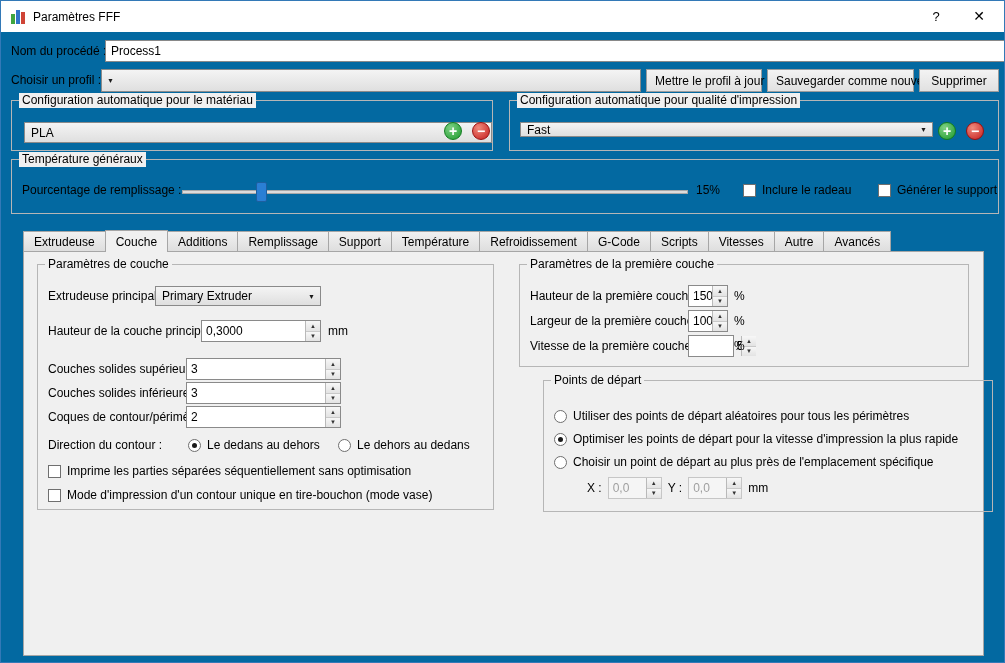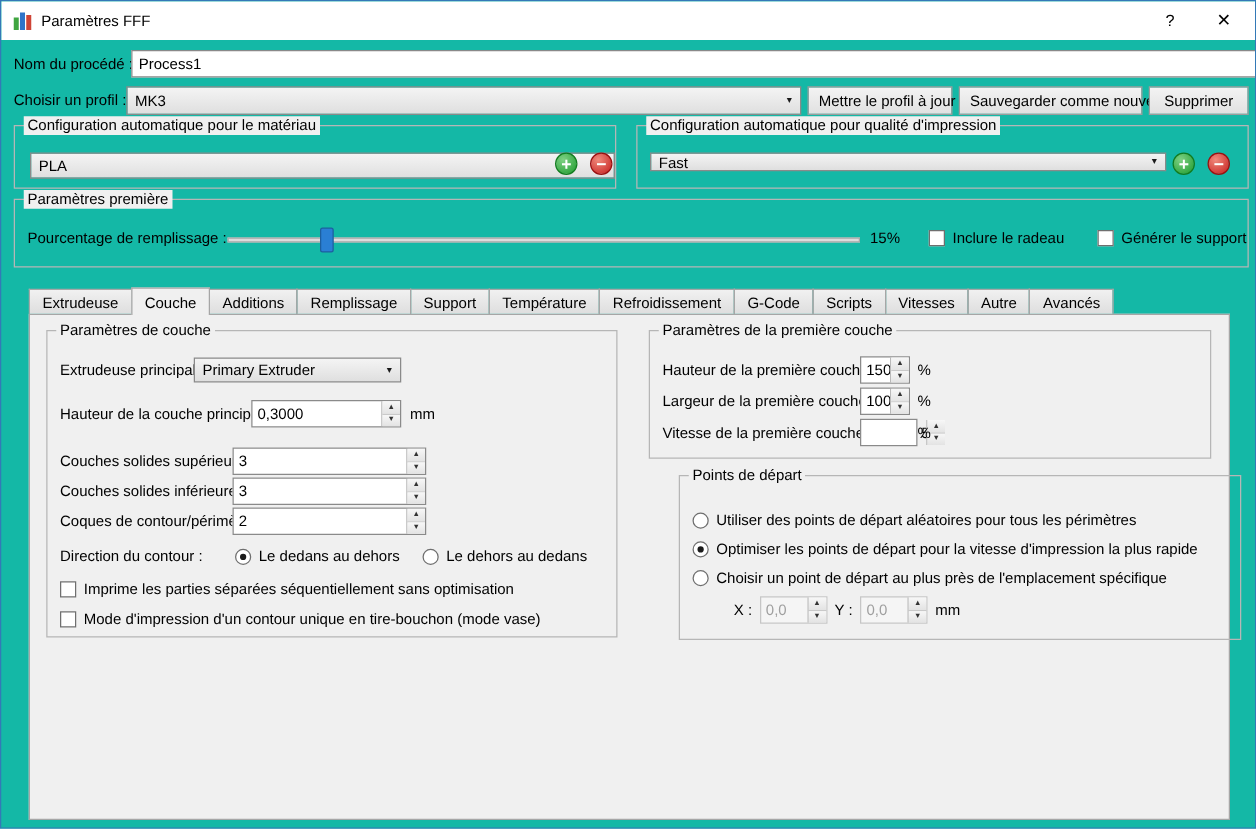--- a/index.html
+++ b/index.html
@@ -1,19 +1,19 @@
 <!DOCTYPE html>
 <html><head>
 <meta charset="utf-8">
 <style>
   * { margin:0; padding:0; box-sizing:border-box; }
   html,body { width:1005px; height:663px; }
   body { font-family:"Liberation Sans",sans-serif; font-size:12px; color:#000; background:#f0f0f0; }
 
-  .window { position:relative; width:1005px; height:663px; background:#14b8a6; border:1px solid #3379b7; overflow:hidden; }
+  .window { position:relative; width:1005px; height:663px; background:#0369a1; border:1px solid #3379b7; overflow:hidden; }
 
   
   .titlebar { position:absolute; left:0; top:0; right:0; height:31px; background:#ffffff; display:flex; align-items:center; }
   .app-icon { display:flex; align-items:flex-end; gap:1px; margin:0 8px 0 10px; height:15px; }
   .app-icon i { width:4px; display:block; }
   .app-icon .b1 { height:10px; background:#3fa540; }
   .app-icon .b2 { height:14px; background:#2f74c9; }
   .app-icon .b3 { height:12px; background:#cf4436; }
   .win-title { font-size:12px; }
   .tb-btn { width:40px; height:31px; line-height:31px; text-align:center; font-size:13px; cursor:default; }
@@ -70,21 +70,20 @@
     <span class="win-title">Paramètres FFF</span>
     <span class="tb-btn help">?</span>
     <span class="tb-btn close">✕</span>
   </div>
 
   <span class="lbl" style="left:10px;top:39px;">Nom du procédé :</span>
   <input class="text-input" style="left: 104px; top: 39px; width: 974px;" value="Process1">
 
   <span class="lbl" style="left:10px;top:68px;">Choisir un profil :</span>
   <div class="combo abs" style="left:100px;top:68px;width:540px;height:23px;">
-    <span class="combo-val">MK3</span>
     <span class="combo-arrow">▼</span>
   </div>
   <button class="btn" style="left:645px;top:68px;width:116px;">Mettre le profil à jour</button>
   <button class="btn" style="left:766px;top:68px;width:147px;">Sauvegarder comme nouveau</button>
   <button class="btn" style="left:918px;top:68px;width:80px;">Supprimer</button>
 
   <div class="group" style="left:10px;top:99px;width:482px;height:51px;">
     <span class="glegend">Configuration automatique pour le matériau</span>
     <div class="combo abs" style="left:12px;top:21px;width:468px;height:21px;">
       <span class="combo-val">PLA</span>
@@ -106,21 +105,21 @@
     </div>
     <div class="circle add" style="left:428px;top:21px;">
       <span>+</span>
     </div>
     <div class="circle remove" style="left:456px;top:21px;">
       <span>−</span>
     </div>
   </div>
 
   <div class="group" style="left:10px;top:158px;width:988px;height:55px;">
-    <span class="glegend">Paramètres première</span>
+    <span class="glegend">Température généraux</span>
     <span class="lbl" style="left:10px;top:19px;">Pourcentage de remplissage :</span>
     <div class="slider" style="left:170px;top:22px;width:506px;">
       <div class="groove"></div>
       <div class="handle" style="left:74px;"></div>
     </div>
     <span class="lbl" style="left:684px;top:19px;">15%</span>
     <div class="inline-row" style="left:731px;top:19px;">
       <span class="cbx"></span>
       <span class="txt">Inclure le radeau</span>
     </div>

